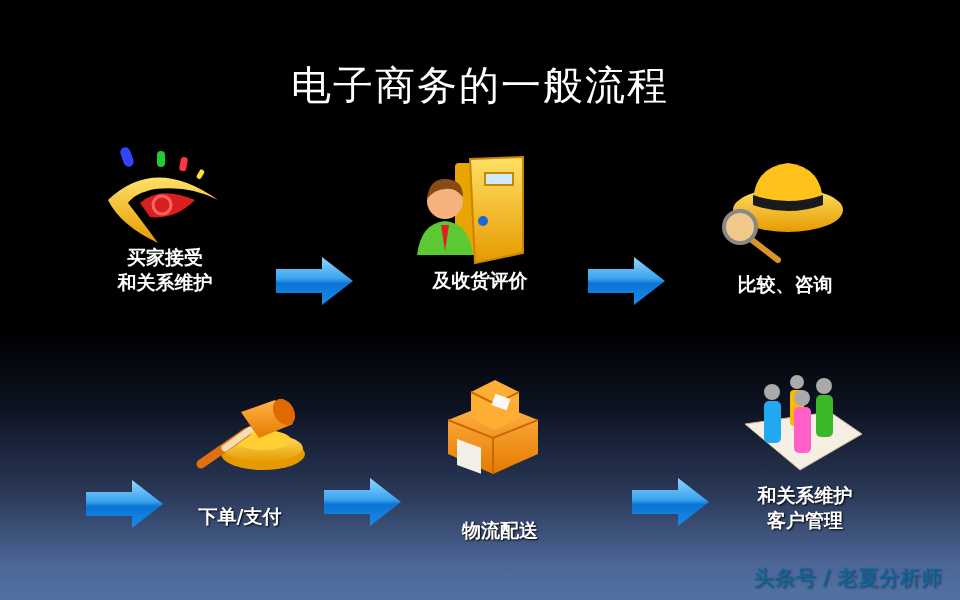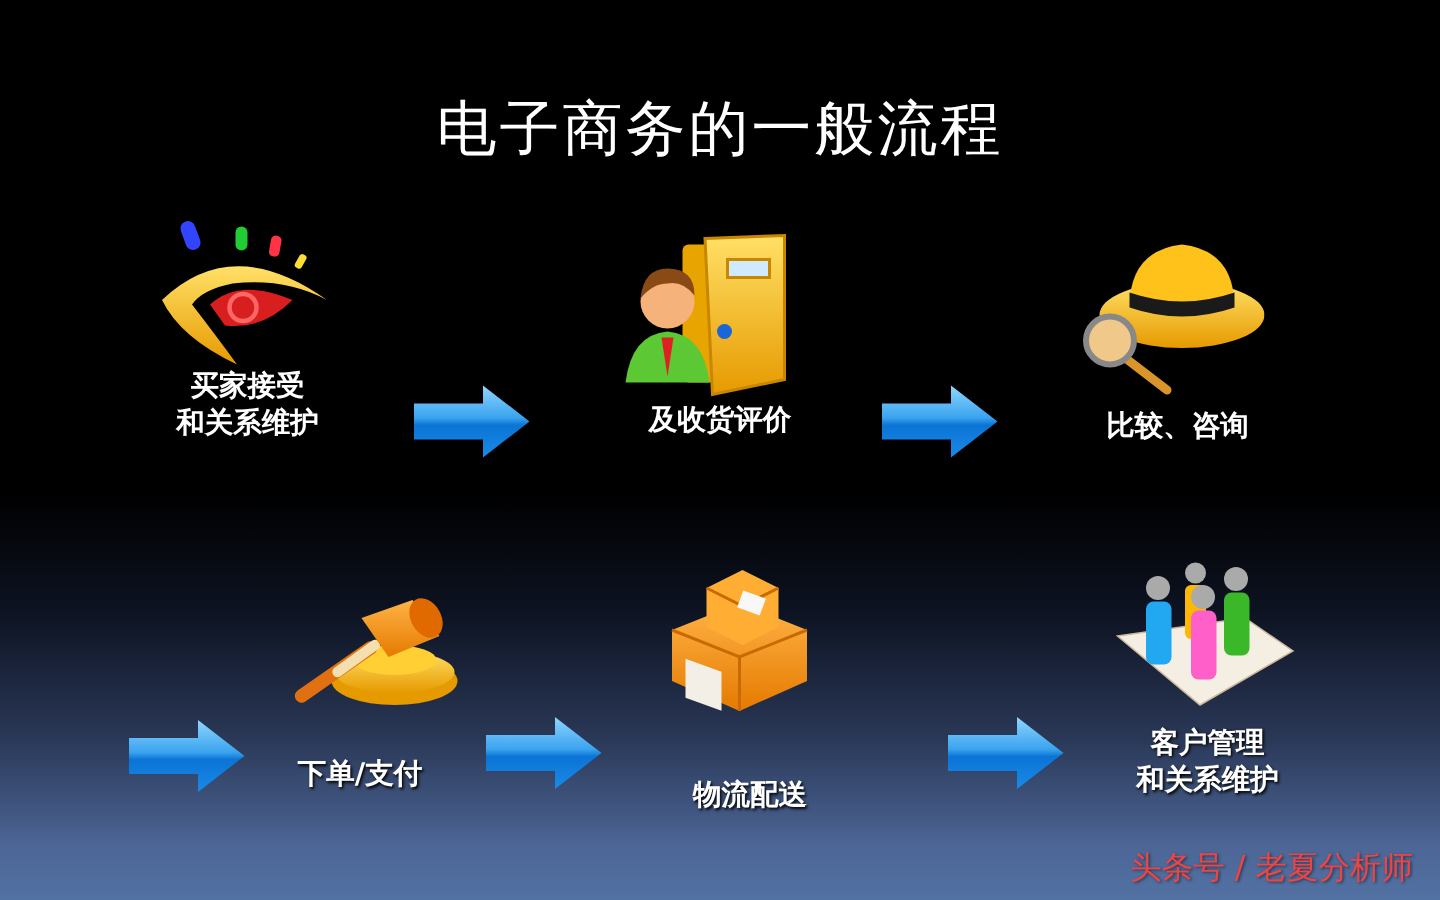--- a/index.html
+++ b/index.html
@@ -16,21 +16,21 @@
   }
   .step { position:absolute; text-align:center; }
   .label {
     font-weight:bold; font-size:19px; line-height:25px; color:#fff;
     text-shadow: 1px 1px 2px #000;
     white-space:nowrap;
   }
   .icon { position:absolute; }
   .arrow { position:absolute; width:80px; height:50px; }
   .watermark {
-    position:absolute; right:18px; bottom:8px; font-size:21px; color:#ef4444;
+    position:absolute; right:18px; bottom:8px; font-size:21px; color:#0369a1;
     text-shadow:1px 1px 2px rgba(0,0,0,0.5);
   }
 </style>
 </head>
 <body>
 
 <svg width="0" height="0" style="position:absolute">
   <defs>
     <linearGradient id="arrowGrad" x1="0" y1="0" x2="0" y2="1">
       <stop offset="0" stop-color="#8fd5ff"></stop>
@@ -163,17 +163,17 @@
       <rect x="50" y="18" width="14" height="36" rx="4" fill="#ffb800"></rect>
     <circle cx="32" cy="20" r="8" fill="#aaa"></circle>
       <rect x="24" y="29" width="17" height="42" rx="5" fill="#22a8f0"></rect>
     <circle cx="84" cy="14" r="8" fill="#aaa"></circle>
       <rect x="76" y="23" width="17" height="42" rx="5" fill="#3ab82a"></rect>
     <circle cx="62" cy="26" r="8" fill="#aaa"></circle>
       <rect x="54" y="35" width="17" height="46" rx="5" fill="#ff5fc8"></rect>
   </svg>
 </div>
 <div class="step" style="left:740px;top:483px;width:130px;">
+  <div class="label">和关系维护</div>
   <div class="label">客户管理</div>
-  <div class="label">和关系维护</div>
 </div>
 
 <div class="watermark">头条号 / 老夏分析师</div>
 
 </body></html>

